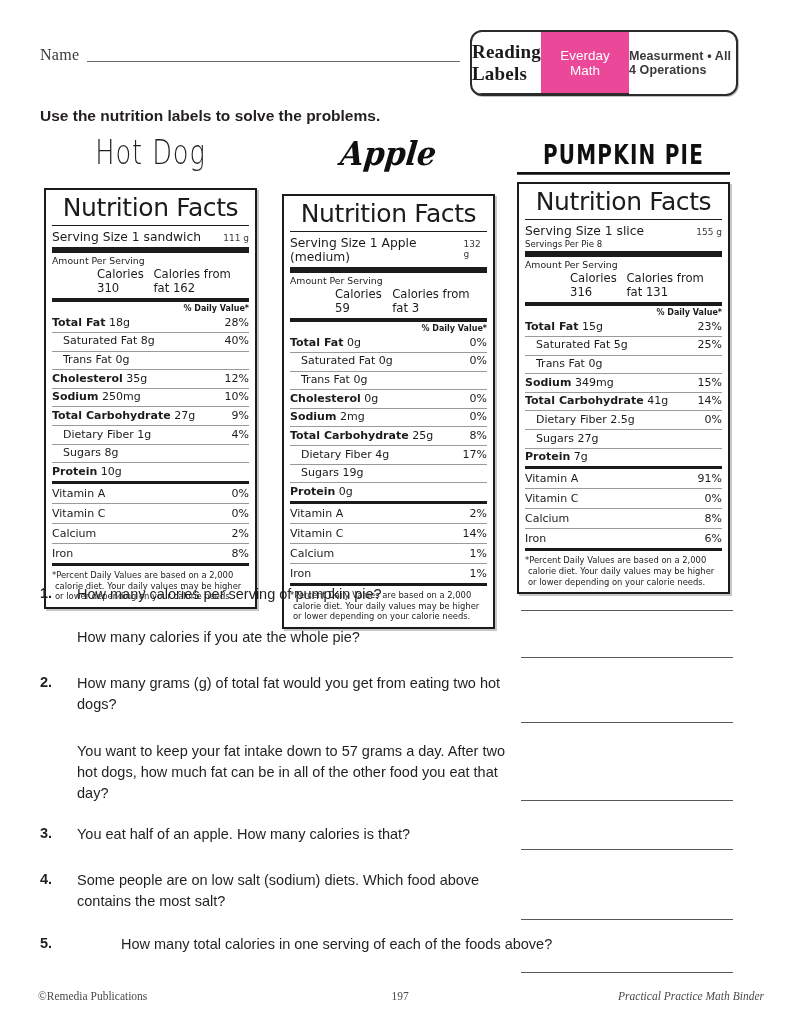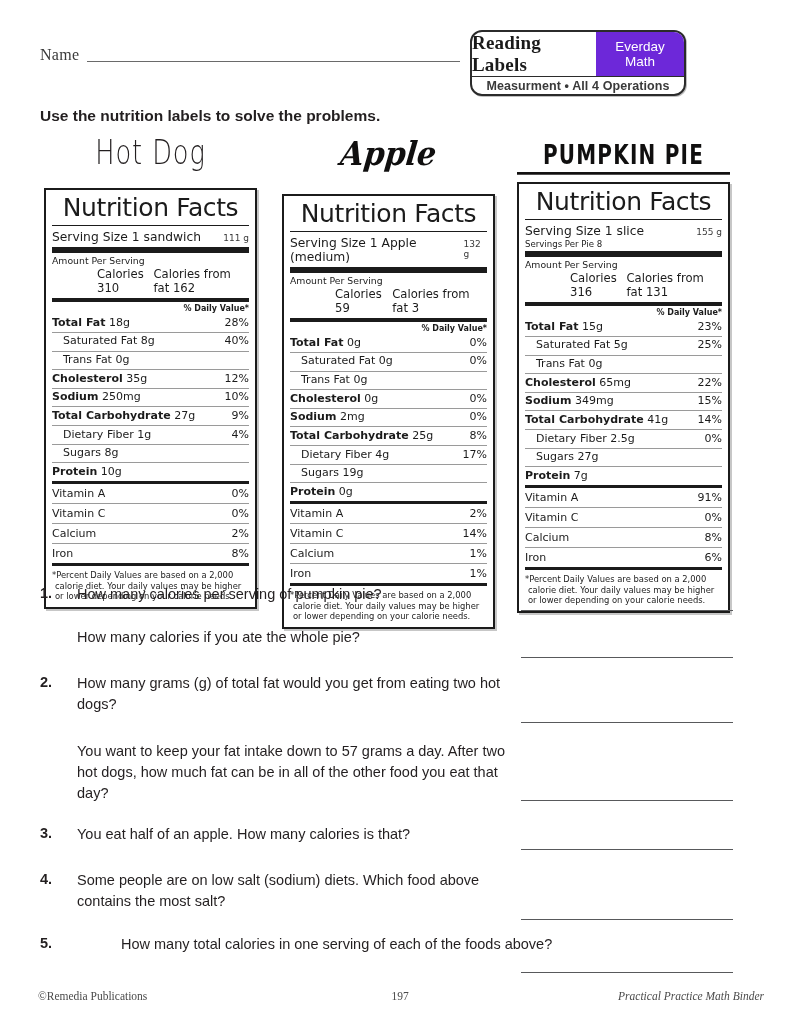--- a/index.html
+++ b/index.html
@@ -43,50 +43,50 @@
     border-bottom: 1.3px solid #6a6a6a;
     height: 1px;
     margin-bottom: 4px;
   }
 
   
   #header-badge {
     position: absolute;
     left: 470px;
     top: 30px;
-    width: 216px;
+    width: 268px;
     height: 66px;
     border: 2.2px solid #2b2b2b;
     border-radius: 12px;
     background: #fff;
     box-sizing: border-box;
     overflow: hidden;
     display: flex;
-    flex-direction: column;
+    flex-direction: row;
     box-shadow: 1px 1px 0 rgba(0,0,0,.25);
   }
   #badge-top {
     flex: 0 0 41px;
     display: flex;
     border-bottom: 1.6px solid #2b2b2b;
   }
   #badge-title {
     flex: 1;
     display: flex;
     align-items: center;
     justify-content: center;
     font-family: "Liberation Serif", serif;
     font-weight: bold;
     font-size: 19px;
     color: #1a1a1a;
     letter-spacing: .2px;
   }
   #badge-brand {
     flex: 0 0 88px;
-    background: #6d28d9;
+    background: #ec4899;
     color: #ffffff;
     display: flex;
     flex-direction: column;
     align-items: center;
     justify-content: center;
     font-size: 13.5px;
     line-height: 15px;
     font-family: "Liberation Sans", sans-serif;
   }
   #badge-bottom {
@@ -475,24 +475,20 @@
           <span class="nm"><b>Total Fat</b> 15g</span>
           <span class="dv">23%</span>
         </div>
         <div class="nf-row indent">
           <span class="nm">Saturated Fat 5g</span>
           <span class="dv">25%</span>
         </div>
         <div class="nf-row indent">
           <span class="nm">Trans Fat 0g</span>
           <span class="dv"></span>
-        </div>
-        <div class="nf-row">
-          <span class="nm"><b>Cholesterol</b> 65mg</span>
-          <span class="dv">22%</span>
         </div>
         <div class="nf-row">
           <span class="nm"><b>Sodium</b> 349mg</span>
           <span class="dv">15%</span>
         </div>
         <div class="nf-row">
           <span class="nm"><b>Total Carbohydrate</b> 41g</span>
           <span class="dv">14%</span>
         </div>
         <div class="nf-row indent">

